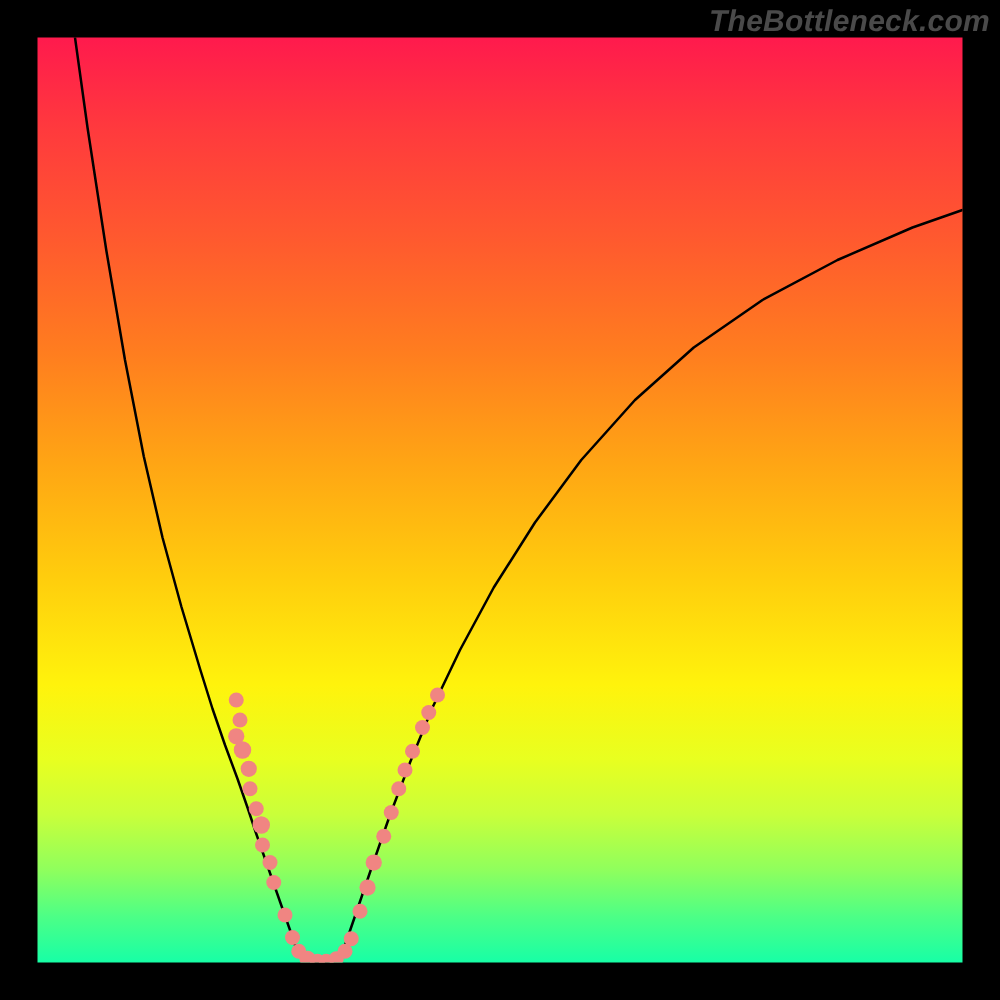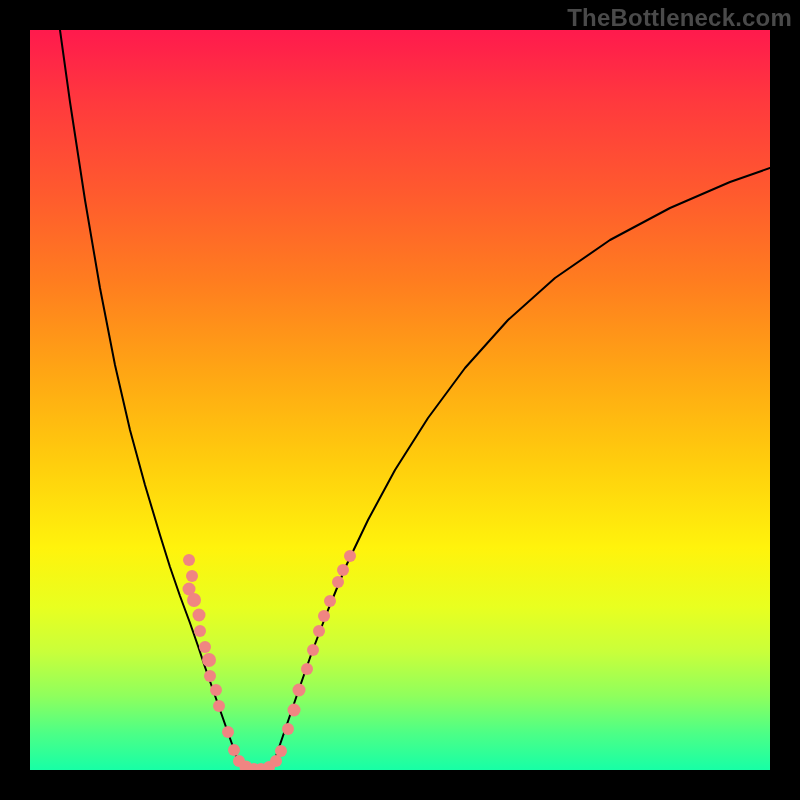--- a/index.html
+++ b/index.html
@@ -8,20 +8,21 @@
     width: 800px;
     height: 800px;
     overflow: hidden;
     font-family: Arial, Helvetica, sans-serif;
   }
   .container {
     position: relative;
     width: 800px;
     height: 800px;
     background: #000;
+    font-style: italic;
   }
   .plot-area {
     position: absolute;
     left: 30px;
     top: 30px;
     width: 740px;
     height: 740px;
     background: linear-gradient(
       to bottom,
       #ff1a4d 0%,

